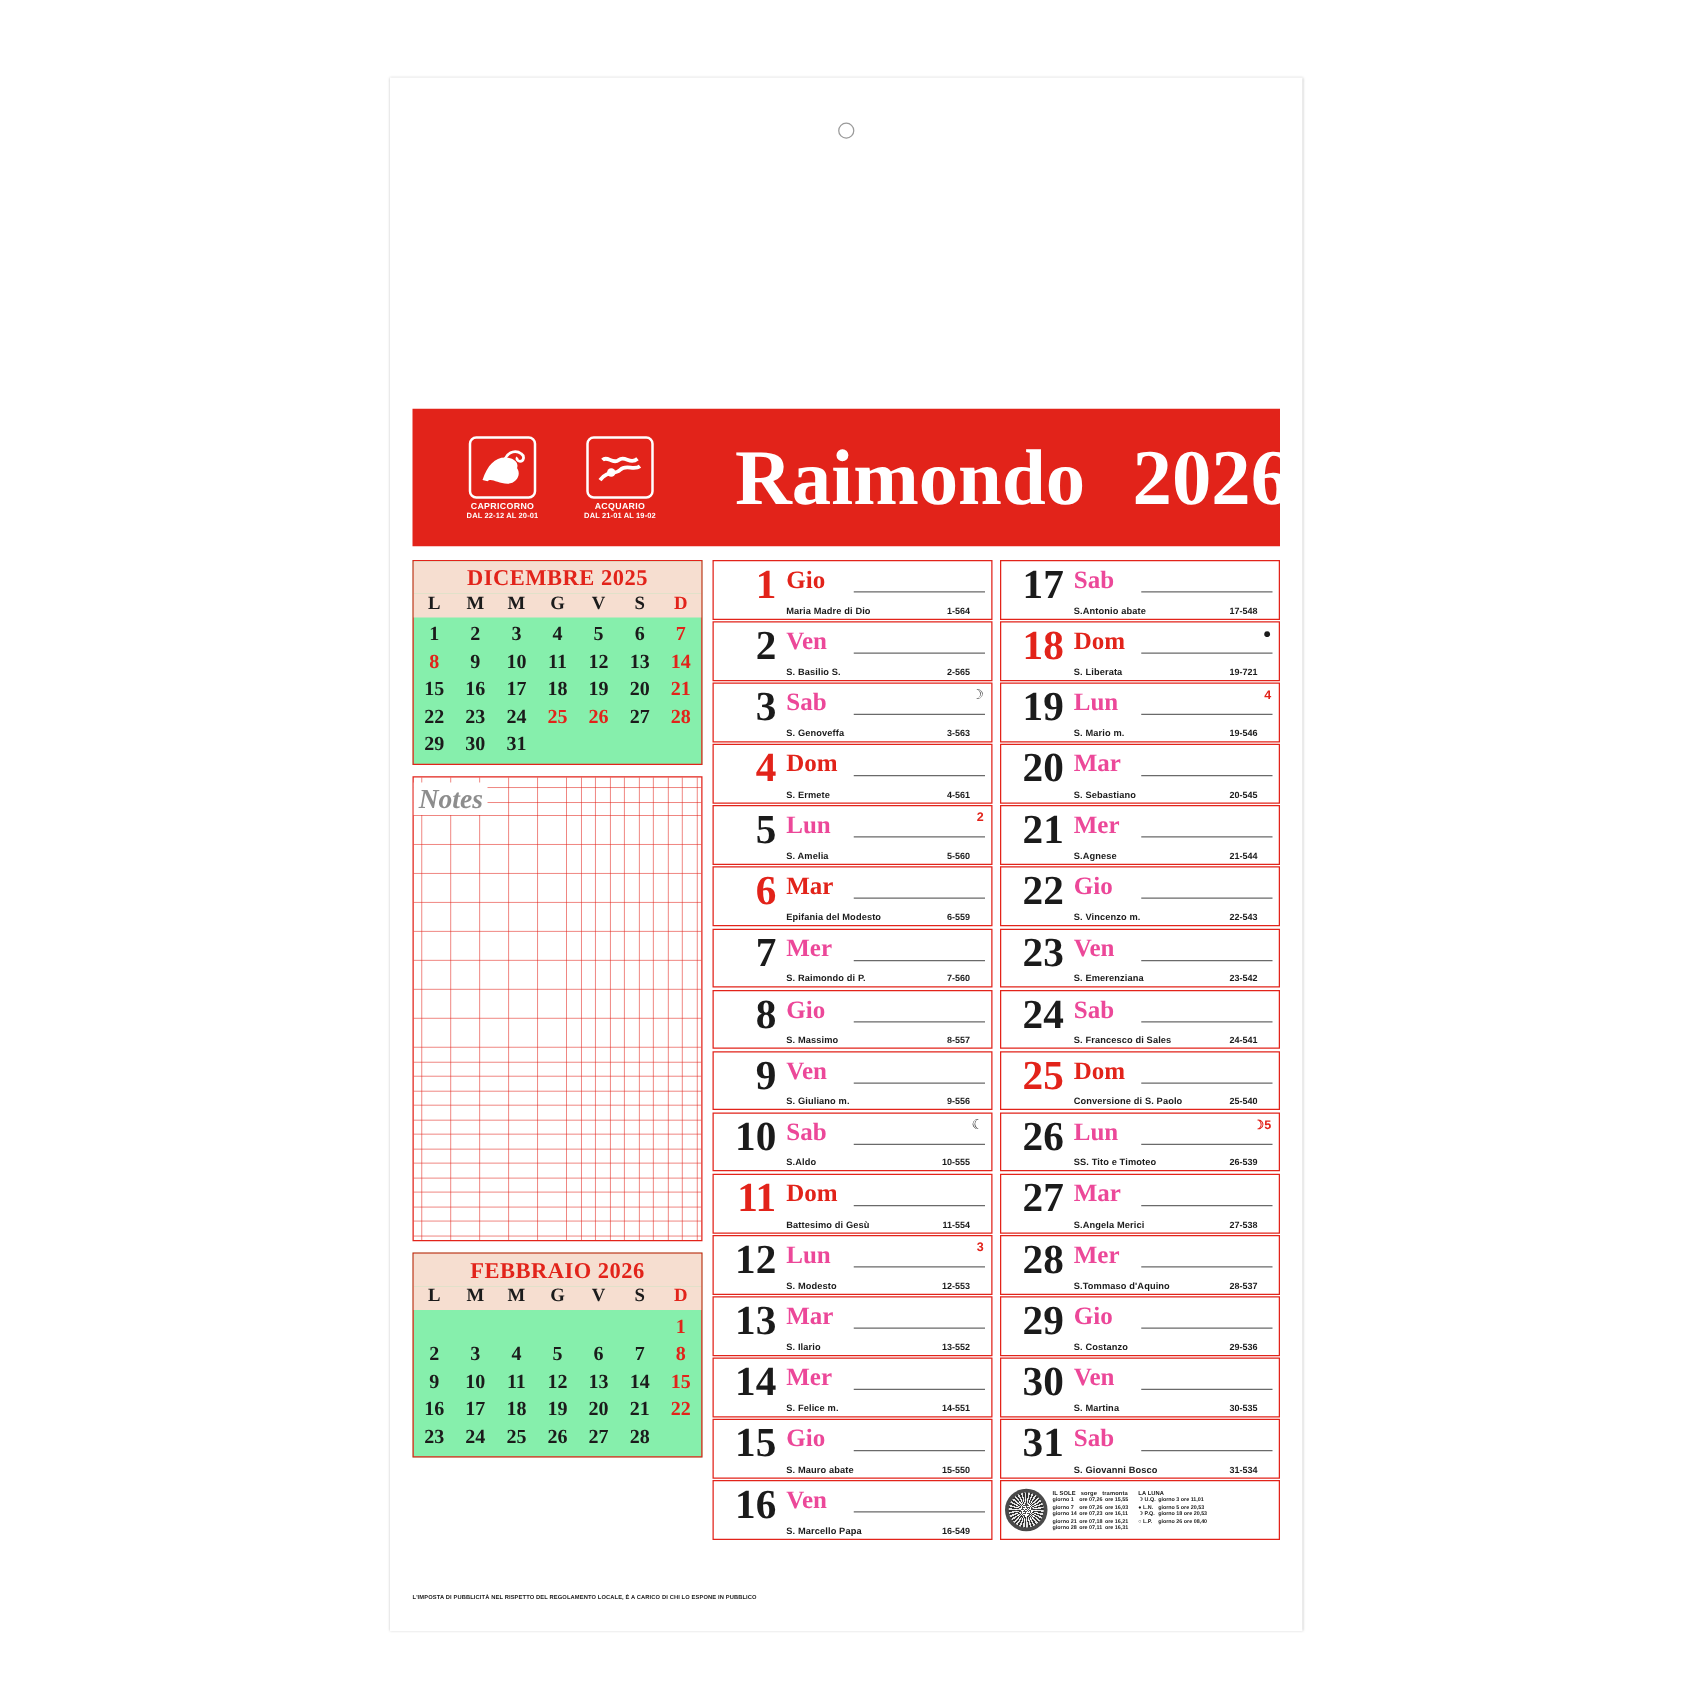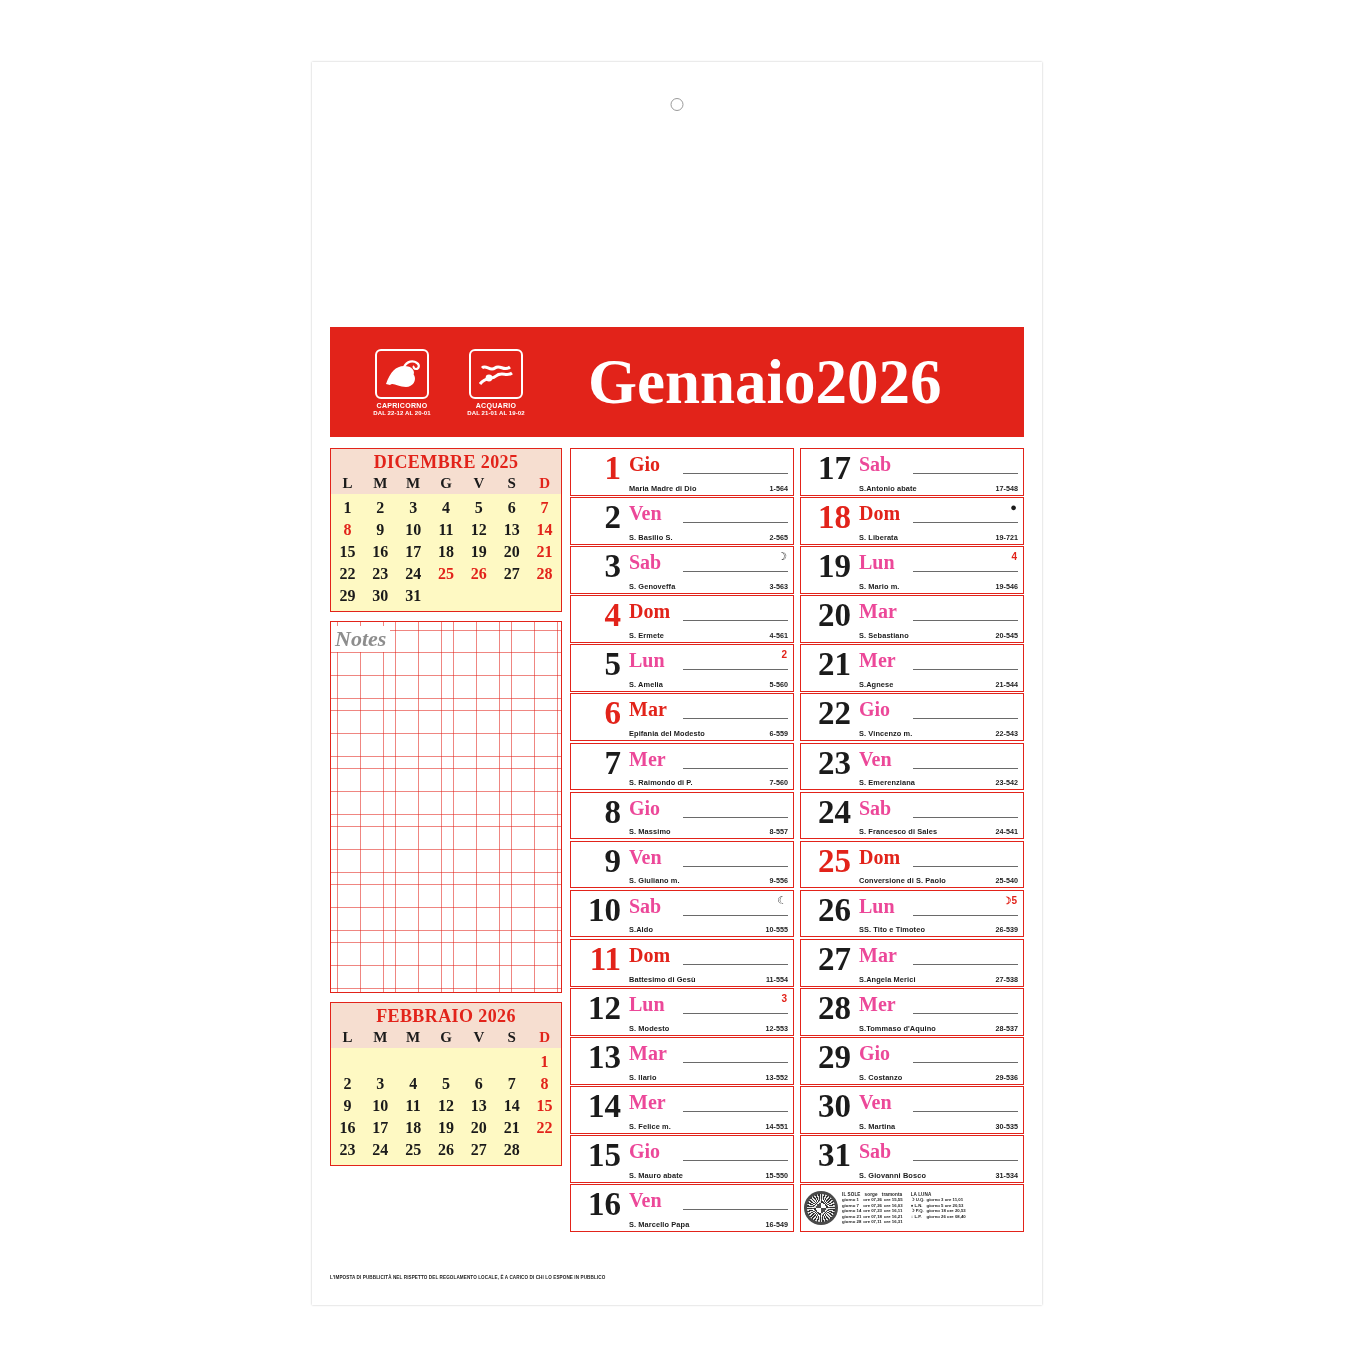--- a/index.html
+++ b/index.html
@@ -68,31 +68,31 @@
   }
   .title {
     margin-left: 56px;
     color: #ffffff;
     font-family: "Liberation Serif", serif;
     font-weight: bold;
     font-size: 63px;
     letter-spacing: 0px;
     white-space: nowrap;
   }
-  .title .year { }
+  .title .year { margin-left: 38px; }
 
   
   .left-col {
     position: absolute;
     left: 18px; top: 386px;
     width: 232px;
   }
   .mini-cal {
     border: 1.6px solid #e2231a;
-    background: #fef9c3;
+    background: #86efac;
     padding: 0 0 6px 0;
     margin-bottom: 0;
   }
   .mini-title {
     background: #f6ded0;
     text-align: center;
     font-family: "Liberation Serif", serif;
     font-weight: bold;
     font-size: 18px;
     color: #e2231a;
@@ -203,21 +203,21 @@
   .day .saint {
     position: absolute;
     left: 58px; bottom: 2px;
     font-size: 7.4px;
     font-weight: bold;
     color: #1b1b1b;
     letter-spacing: .1px;
   }
   .day .sun-times {
     position: absolute;
-    right: 5px; bottom: 2px;
+    right: 17px; bottom: 2px;
     font-size: 7.2px;
     font-weight: bold;
     color: #1b1b1b;
   }
   .day .moon {
     position: absolute;
     right: 6px; top: 4px;
     font-size: 11px;
     line-height: 11px;
     color: #1b1b1b;
@@ -292,21 +292,21 @@
             <path d="M8 14 C12 10 16 18 21 14 C26 10 30 18 36 13" fill="none" stroke="#ffffff" stroke-width="3"></path>
             <path d="M6 30 C12 22 18 26 22 22 C27 17 33 23 38 19" fill="none" stroke="#ffffff" stroke-width="3"></path>
             <circle cx="15" cy="24" r="3.4" fill="#ffffff"></circle>
           </svg>
         </div>
         <div class="name">ACQUARIO</div>
         <div class="range">DAL 21-01 AL 19-02</div>
       </div>
     </div>
     <div class="title">
-      <span>Gennaio</span><span class="year">2026</span>
+      <span>Raimondo</span><span class="year">2026</span>
     </div>
   </div>
 
   <div class="left-col">
 
     <div class="mini-cal dec">
       <div class="mini-title">DICEMBRE 2025</div>
       <div class="mini-dow" id="dec-dow">
           <span>L</span>
           <span>M</span>

